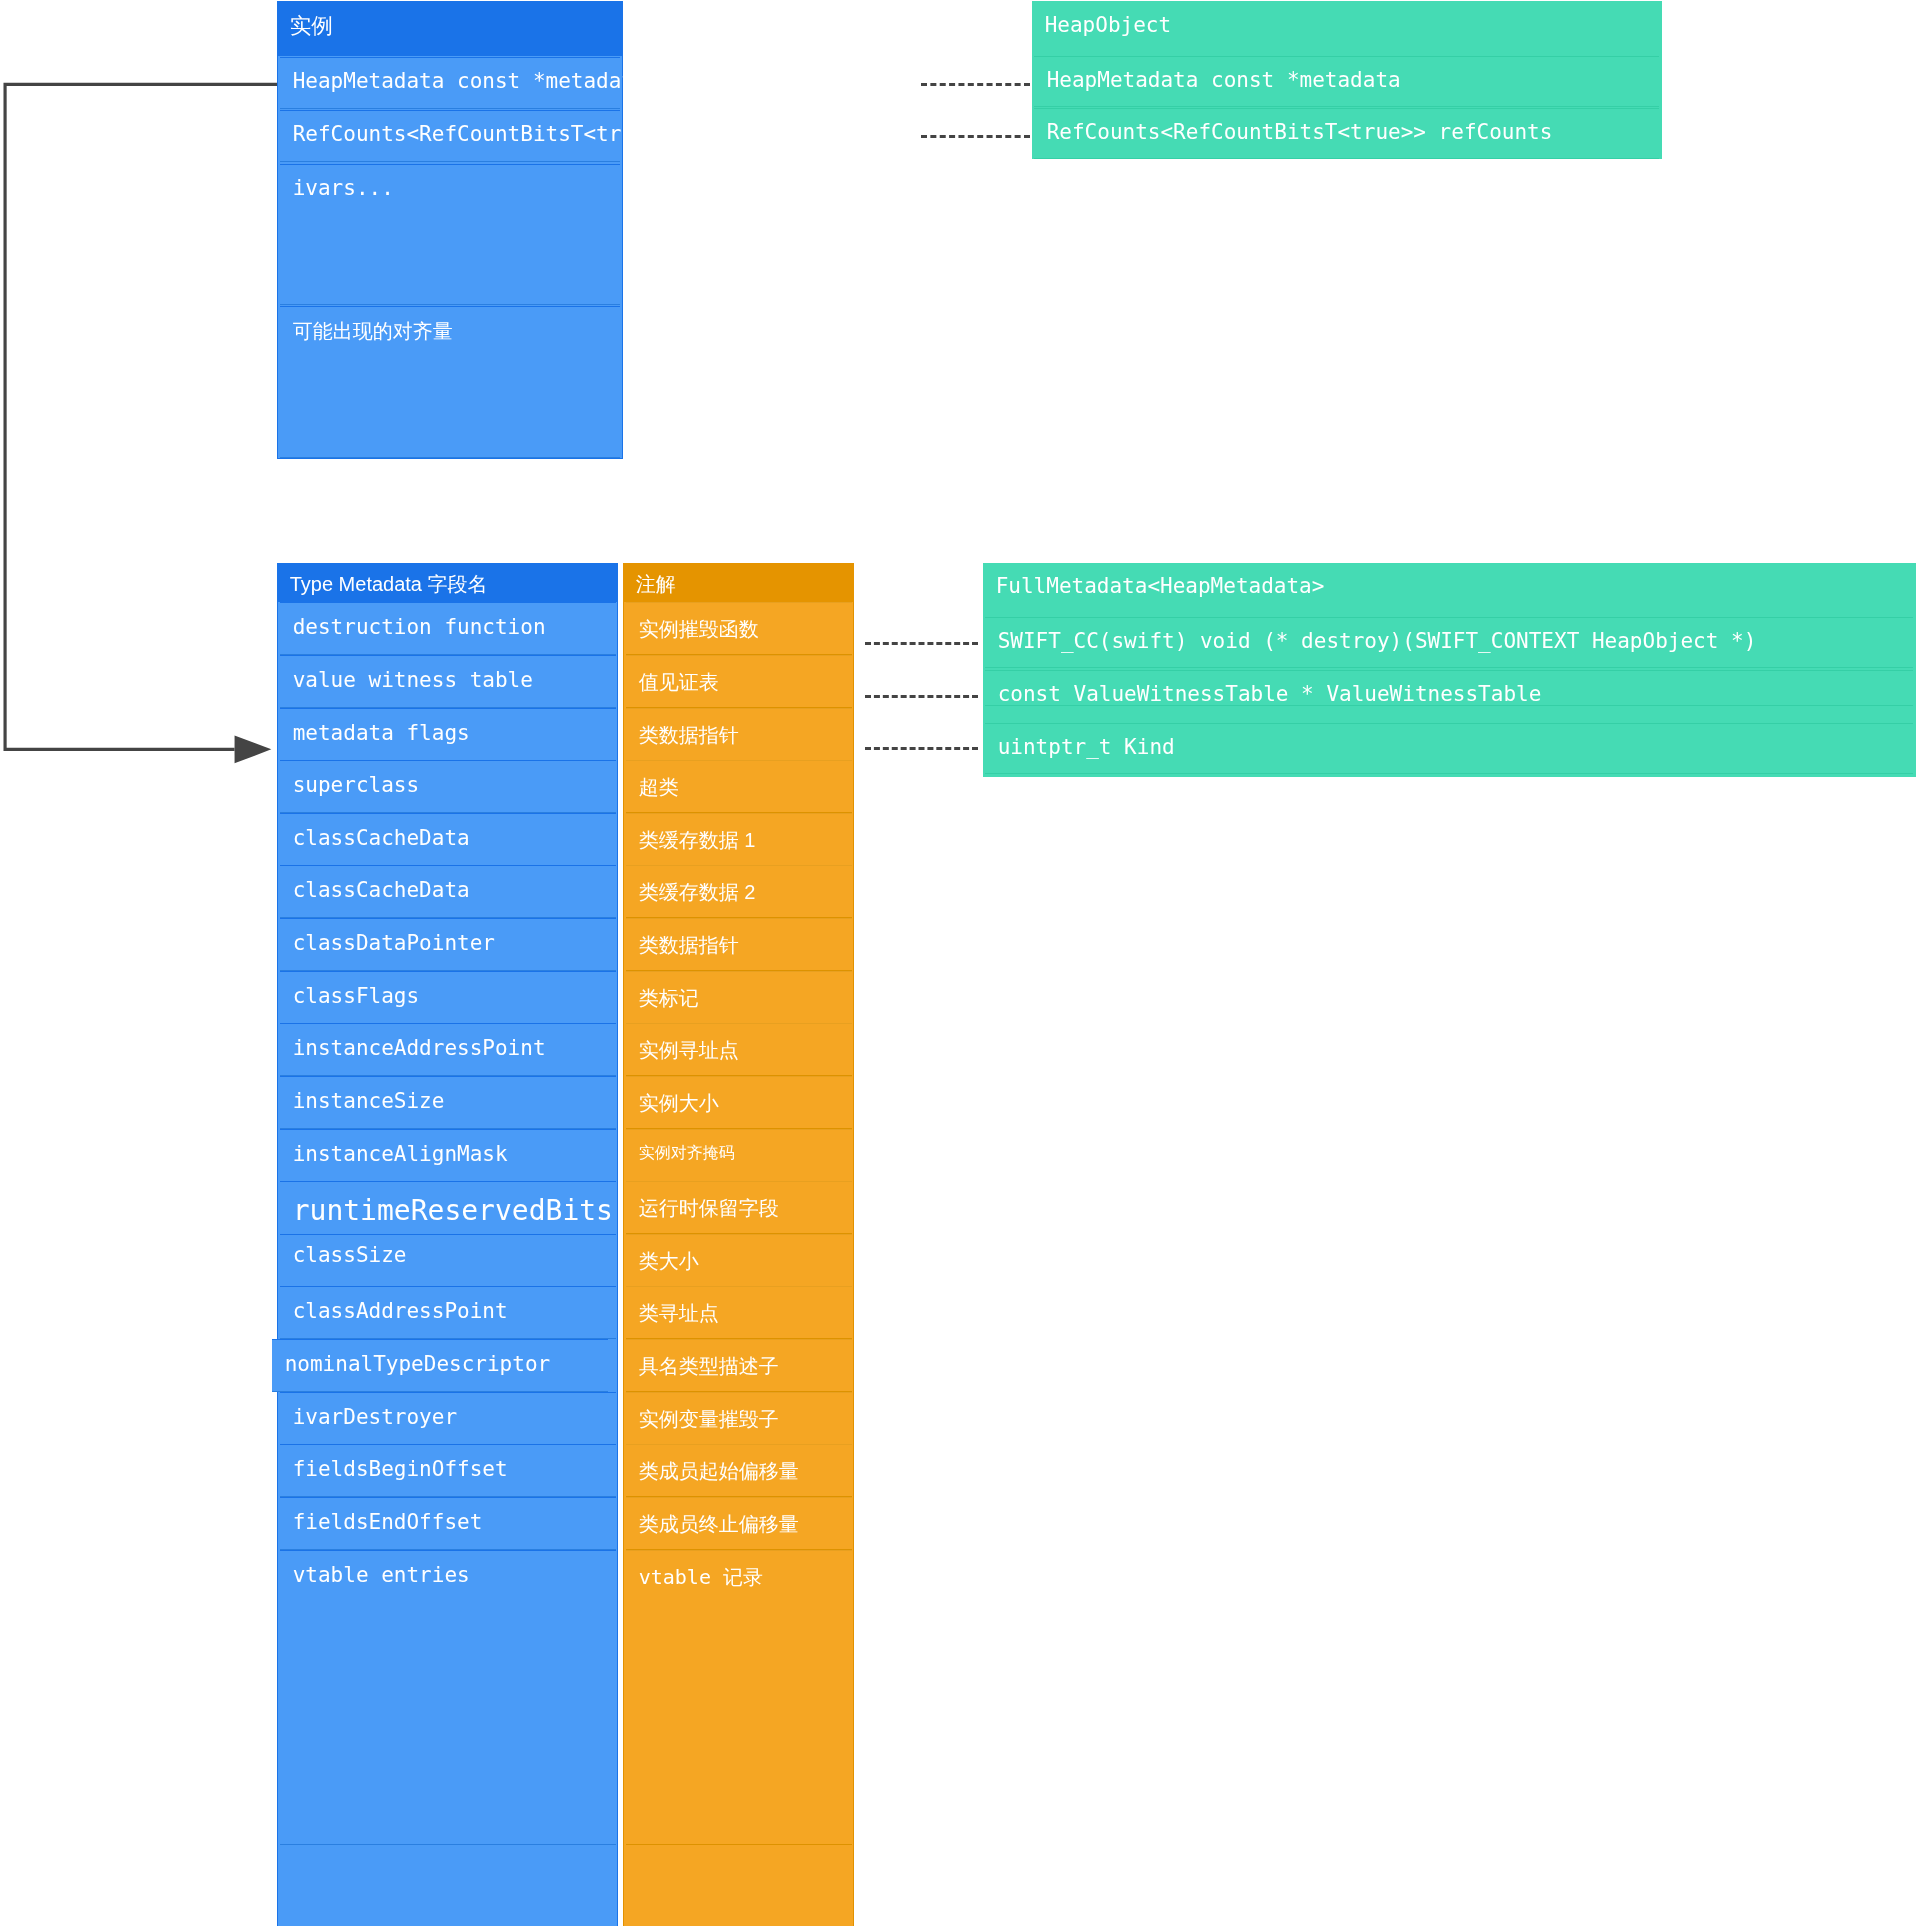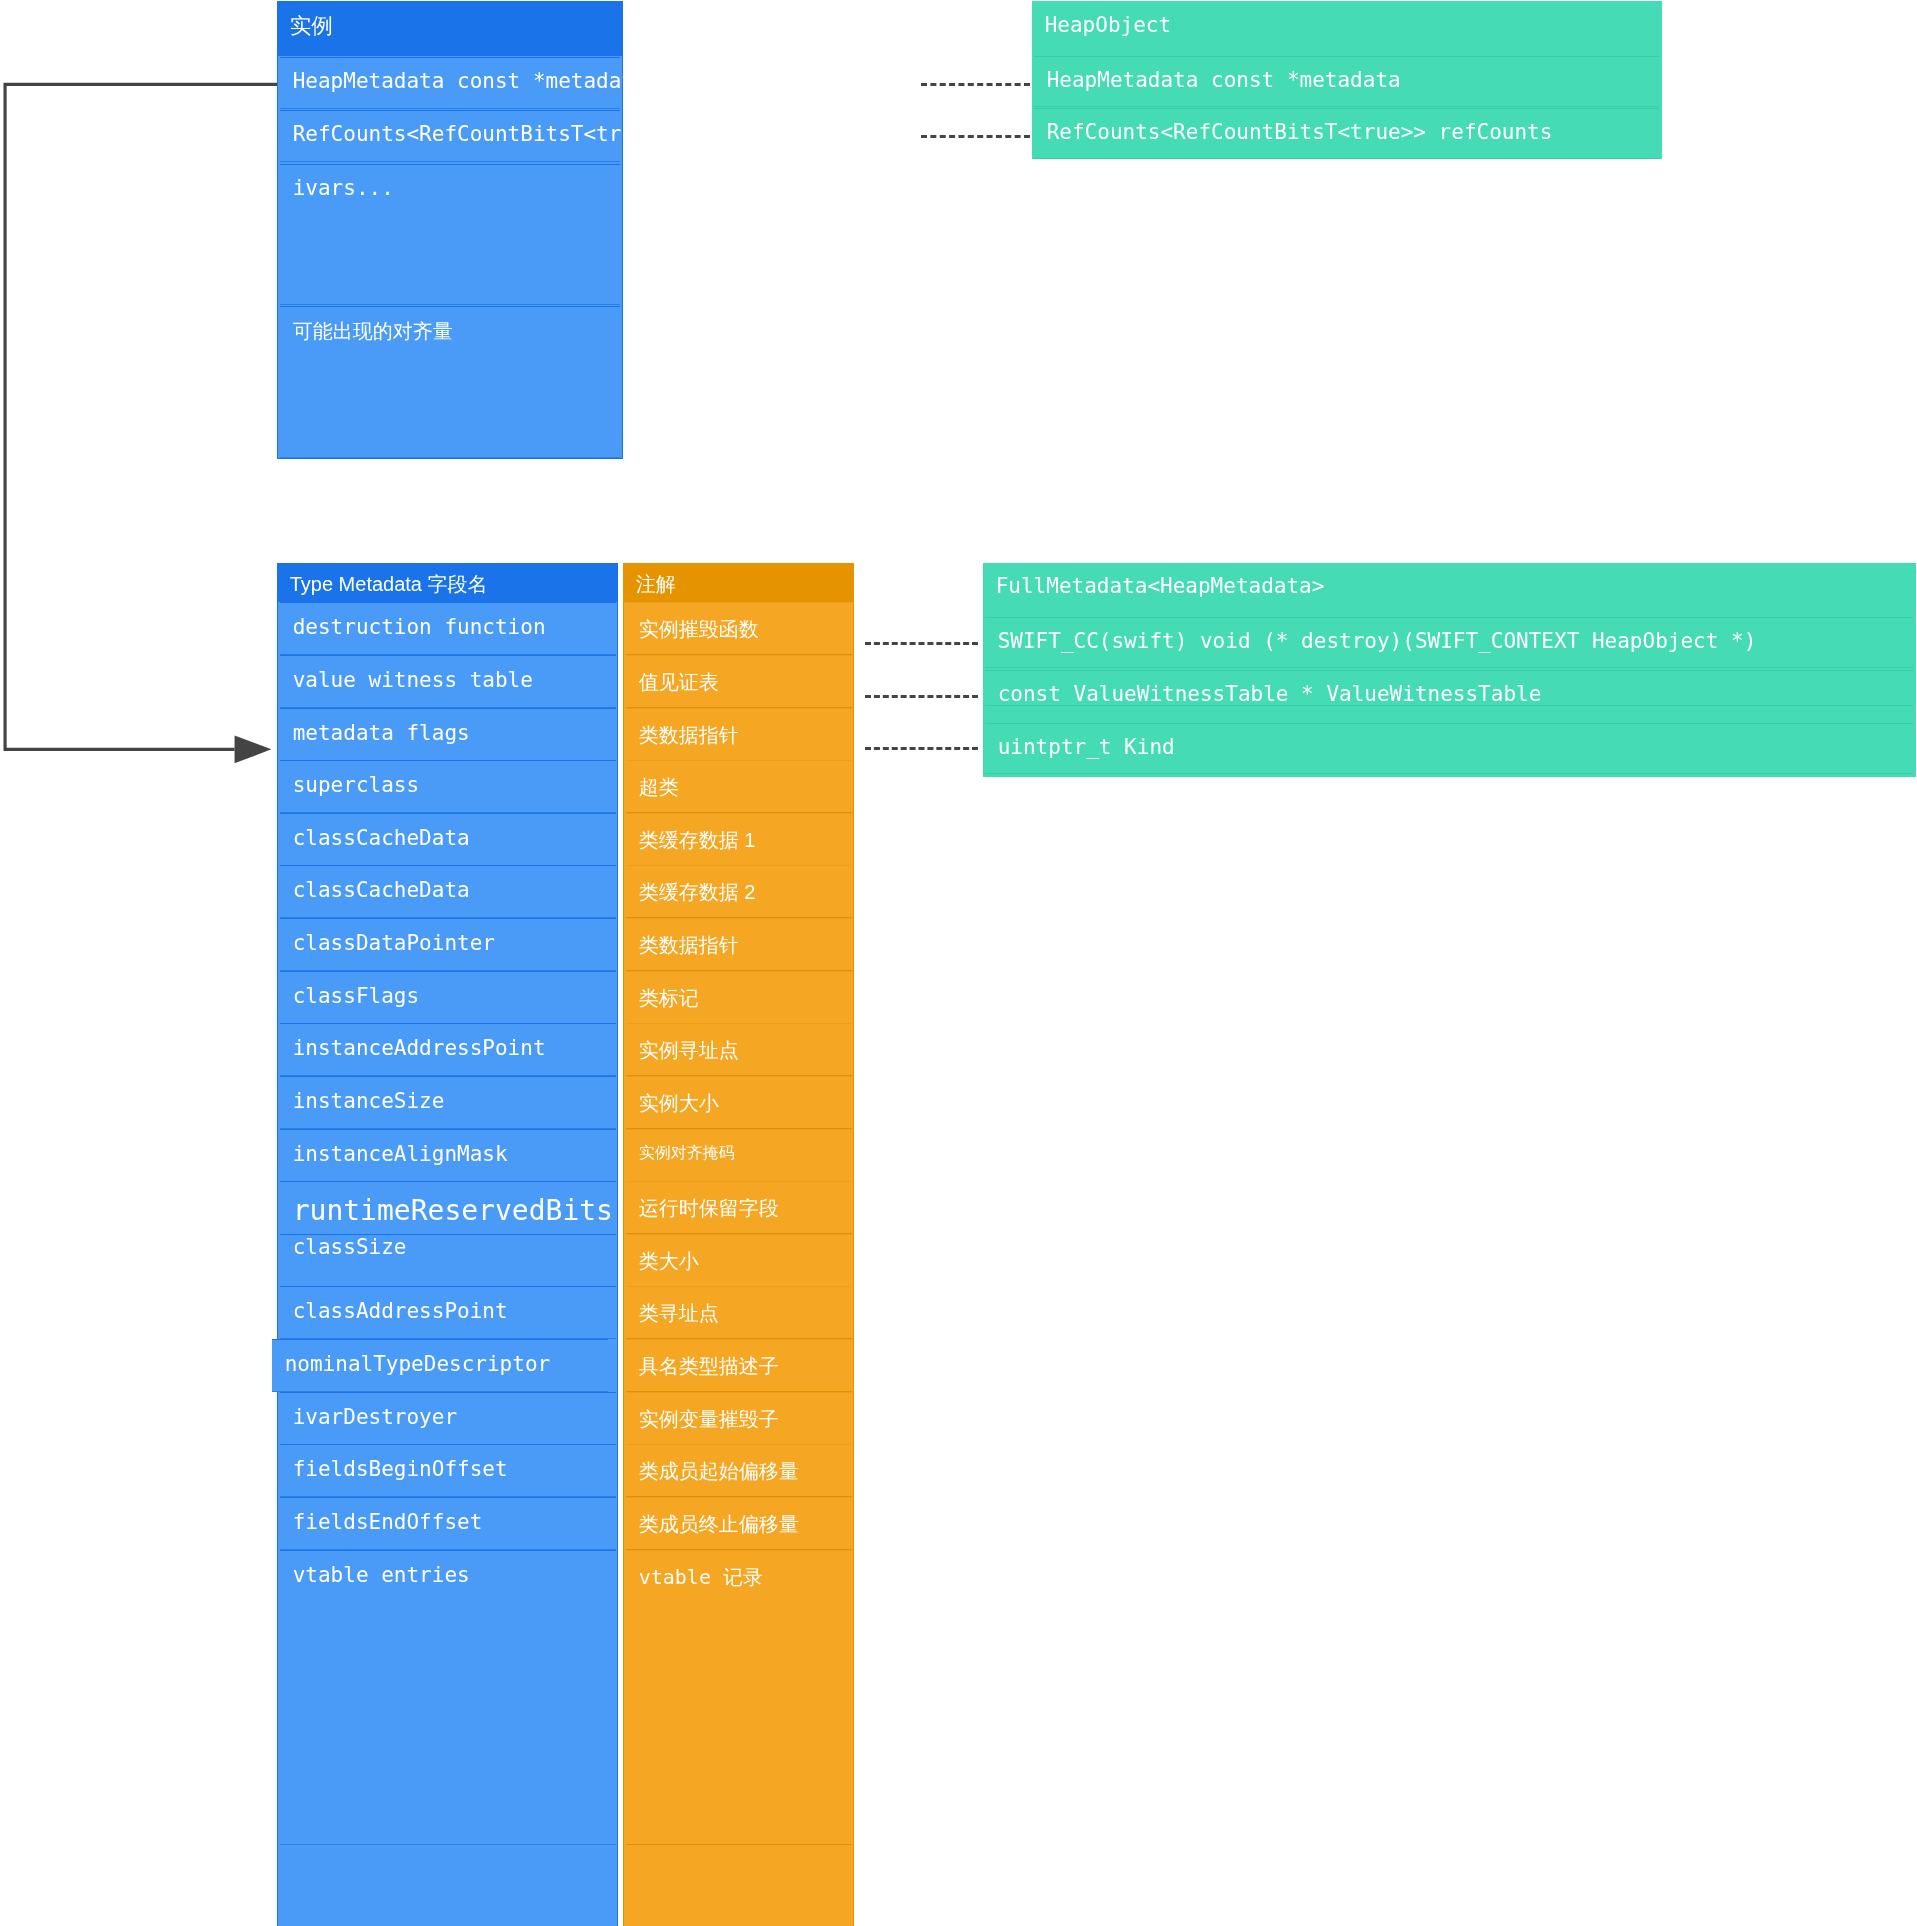--- a/index.html
+++ b/index.html
@@ -147,21 +147,21 @@
     <div class="cell mono blue-row" style="left: 280px; top: 971px; width: 336px; height: 53px; font-size: 21px; padding-top: 12px;">classFlags</div>
     <div class="cell sans orange-row" style="left: 626px; top: 971px; width: 226px; height: 53px; font-size: 20px; padding-top: 12.7px;">类标记</div>
     <div class="cell mono blue-row" style="left: 280px; top: 1023px; width: 336px; height: 53px; font-size: 21px; padding-top: 12px;">instanceAddressPoint</div>
     <div class="cell sans orange-row" style="left: 626px; top: 1023px; width: 226px; height: 53px; font-size: 20px; padding-top: 12.7px;">实例寻址点</div>
     <div class="cell mono blue-row" style="left: 280px; top: 1076px; width: 336px; height: 53px; font-size: 21px; padding-top: 12px;">instanceSize</div>
     <div class="cell sans orange-row" style="left: 626px; top: 1076px; width: 226px; height: 53px; font-size: 20px; padding-top: 12.7px;">实例大小</div>
     <div class="cell mono blue-row" style="left: 280px; top: 1129px; width: 336px; height: 53px; font-size: 21px; padding-top: 12px;">instanceAlignMask</div>
     <div class="cell sans orange-row" style="left: 626px; top: 1129px; width: 226px; height: 53px; font-size: 16px; padding-top: 12.7px;">实例对齐掩码</div>
     <div class="cell mono blue-row" style="left: 280px; top: 1181px; width: 336px; height: 65px; font-size: 28px; padding-top: 12px;">runtimeReservedBits</div>
     <div class="cell sans orange-row" style="left: 626px; top: 1181px; width: 226px; height: 53px; font-size: 20px; padding-top: 12.7px;">运行时保留字段</div>
-    <div class="cell mono blue-row" style="left: 280px; top: 1234px; width: 336px; height: 53px; font-size: 21px; padding-top: 0;">classSize</div>
+    <div class="cell mono blue-row" style="left: 280px; top: 1234px; width: 336px; height: 53px; font-size: 21px; padding-top: 8px;">classSize</div>
     <div class="cell sans orange-row" style="left: 626px; top: 1234px; width: 226px; height: 53px; font-size: 20px; padding-top: 12.7px;">类大小</div>
     <div class="cell mono blue-row" style="left: 280px; top: 1286px; width: 336px; height: 53px; font-size: 21px; padding-top: 12px;">classAddressPoint</div>
     <div class="cell sans orange-row" style="left: 626px; top: 1286px; width: 226px; height: 53px; font-size: 20px; padding-top: 12.7px;">类寻址点</div>
     <div class="cell mono blue-row" style="left: 272px; top: 1339px; width: 336px; height: 53px; font-size: 21px; padding-top: 12px;">nominalTypeDescriptor</div>
     <div class="cell sans orange-row" style="left: 626px; top: 1339px; width: 226px; height: 53px; font-size: 20px; padding-top: 12.7px; text-align: center;">具名类型描述子</div>
     <div class="cell mono blue-row" style="left: 280px; top: 1392px; width: 336px; height: 53px; font-size: 21px; padding-top: 12px;">ivarDestroyer</div>
     <div class="cell sans orange-row" style="left: 626px; top: 1392px; width: 226px; height: 53px; font-size: 20px; padding-top: 12.7px;">实例变量摧毁子</div>
     <div class="cell mono blue-row" style="left: 280px; top: 1444px; width: 336px; height: 53px; font-size: 21px; padding-top: 12px;">fieldsBeginOffset</div>
     <div class="cell sans orange-row" style="left: 626px; top: 1444px; width: 226px; height: 53px; font-size: 20px; padding-top: 12.7px;">类成员起始偏移量</div>
     <div class="cell mono blue-row" style="left: 280px; top: 1497px; width: 336px; height: 53px; font-size: 21px; padding-top: 12px;">fieldsEndOffset</div>

